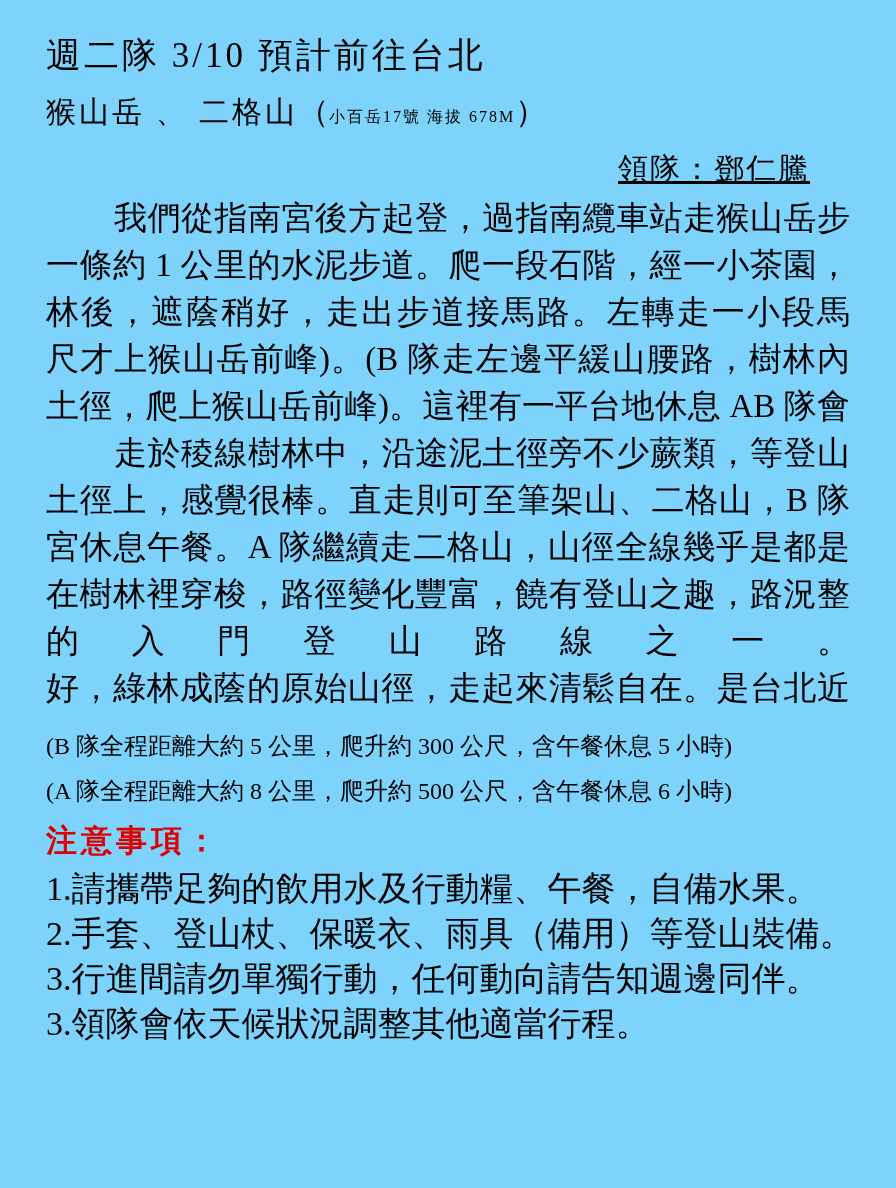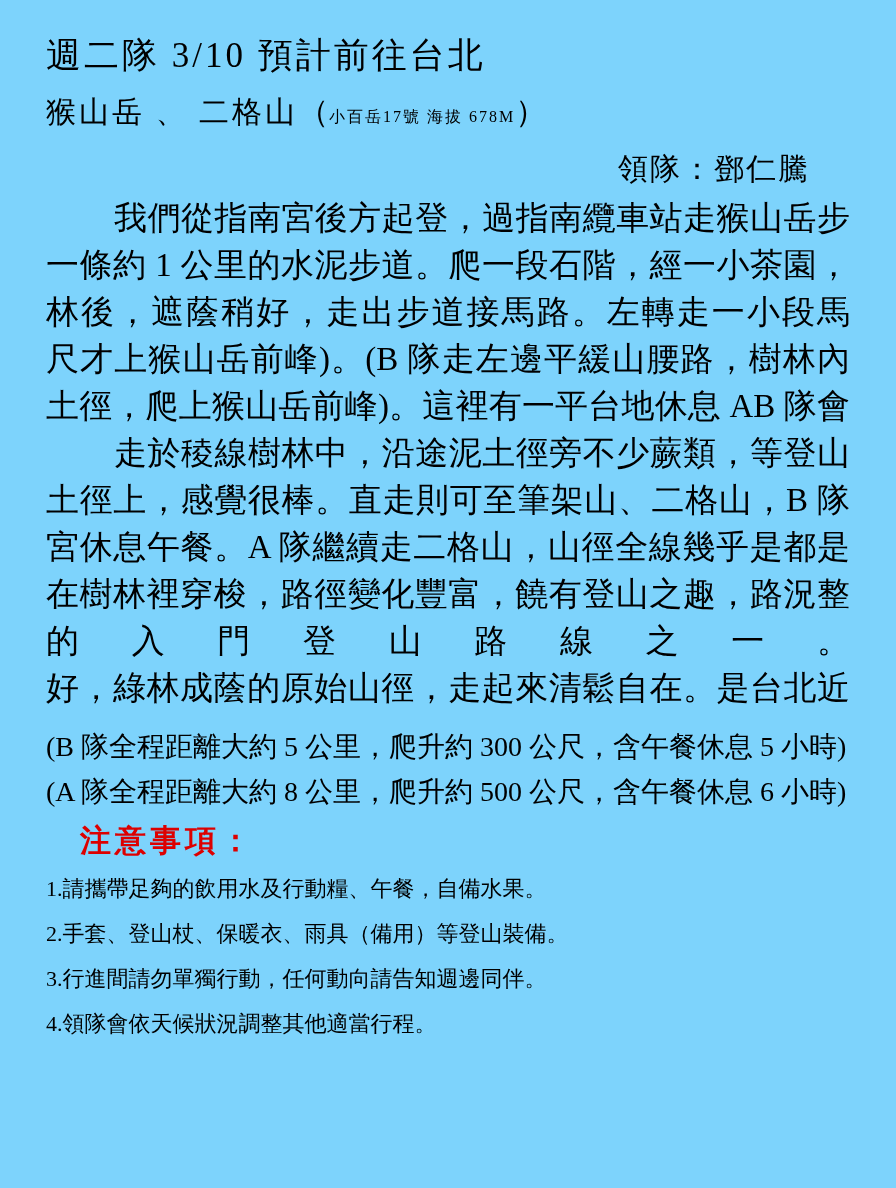--- a/index.html
+++ b/index.html
@@ -41,50 +41,50 @@
     font-size: 31px;
     letter-spacing: 0;
   }
   .leader {
     font-size: 30px;
     letter-spacing: 2px;
     line-height: 48px;
     text-align: right;
     padding-right: 40px;
     margin: 0 0 2px 0;
+    text-decoration: underline;
   }
   .para .line {
     font-size: 33px;
     height: 47px;
     line-height: 47px;
     text-align: justify;
     text-align-last: justify;
     overflow: hidden;
   }
   .para .line:first-child { text-indent: 68px; }
   .para .line:last-child  { text-align-last: auto; }
   .notes { margin-top: 12px; }
   .notes .line {
-    font-size: 28px;
+    font-size: 24px;
     height: 45px;
     line-height: 45px;
     overflow: hidden;
     white-space: nowrap;
   }
   .notice-heading {
     font-size: 31px;
     font-weight: bold;
     letter-spacing: 4px;
     height: 50px;
     line-height: 50px;
     margin-top: 2px;
-    margin-left: 34px;
   }
   .notice-list .line {
-    font-size: 22px;
+    font-size: 34px;
     height: 45px;
     line-height: 45px;
     overflow: hidden;
     white-space: nowrap;
   }
 </style>
 </head>
 <body>
 
 <div class="page">
@@ -116,16 +116,16 @@
       <div class="line">(B 隊全程距離大約 5 公里，爬升約 300 公尺，含午餐休息 5 小時)</div>
       <div class="line">(A 隊全程距離大約 8 公里，爬升約 500 公尺，含午餐休息 6 小時)</div>
     </div>
 
   <div class="notice-heading" style="color: rgb(221, 0, 0);">注意事項：</div>
 
   <div class="notice-list">
       <div class="line">1.請攜帶足夠的飲用水及行動糧、午餐，自備水果。</div>
       <div class="line">2.手套、登山杖、保暖衣、雨具（備用）等登山裝備。</div>
       <div class="line">3.行進間請勿單獨行動，任何動向請告知週邊同伴。</div>
-      <div class="line">4.領隊會依天候狀況調整其他適當行程。</div>
+      <div class="line">3.領隊會依天候狀況調整其他適當行程。</div>
     </div>
 
 </div>
 
 </body></html>

